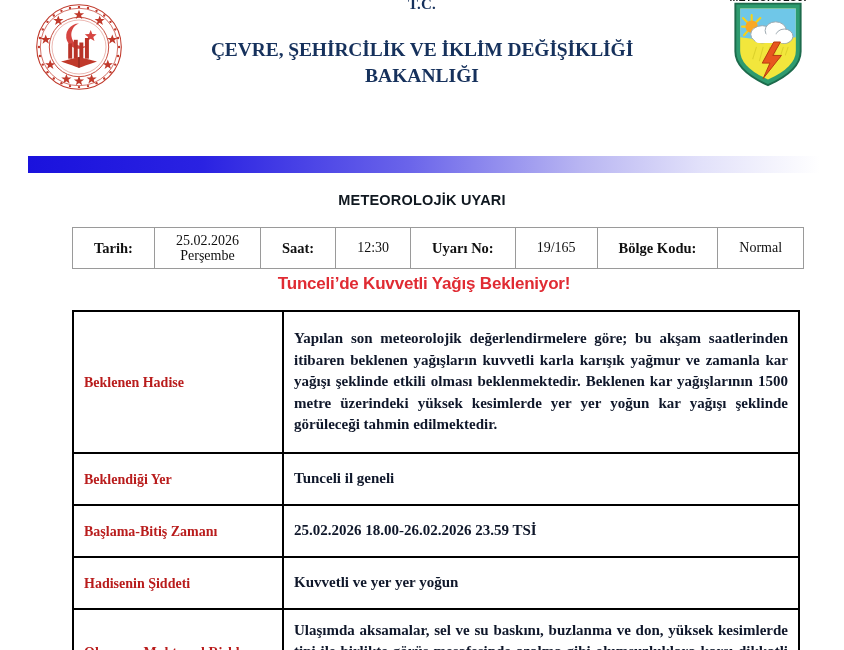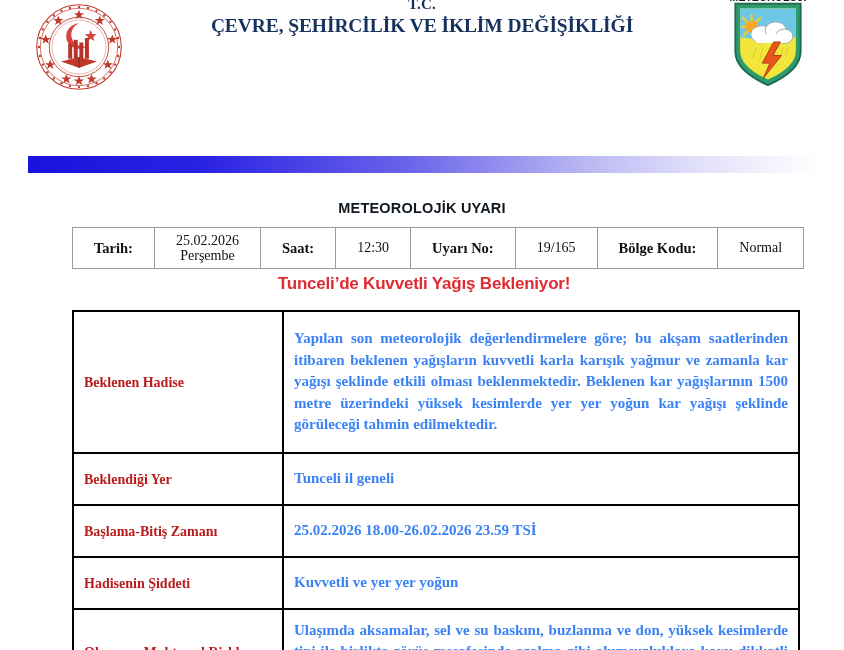--- a/index.html
+++ b/index.html
@@ -46,20 +46,21 @@
   }
   .hdr-tc {
     font-size: 15px;
     line-height: 17px;
     letter-spacing: 0.2px;
   }
   .hdr-line1 {
     font-size: 19.5px;
     line-height: 26px;
     letter-spacing: -0.1px;
+    margin-top: 24px;
   }
   .hdr-line2 {
     font-size: 19.5px;
     line-height: 25px;
   }
   .hdr-line3 {
     font-size: 15.5px;
     line-height: 23px;
   }
 
@@ -71,21 +72,21 @@
     width: 792px;
     height: 17px;
     background: linear-gradient(to right, #1a12dd 0%, #2a22e2 22%, #6a64ea 48%, #b9b6f2 70%, #e2e1fa 85%, #ffffff 100%);
   }
 
   
   .meteo-title {
     position: absolute;
     left: 0;
     right: 0;
-    top: 200px;
+    top: 192px;
     text-align: center;
     font-family: "Liberation Sans", sans-serif;
     font-weight: bold;
     font-size: 14.5px;
     color: #101820;
     letter-spacing: 0.2px;
   }
 
   
   .info-table {
@@ -143,21 +144,21 @@
     padding: 7px 10px;
   }
   .col-label {
     width: 188px;
     color: #b91c1c;
     font-weight: bold;
     font-size: 14px;
     line-height: 21px;
   }
   .col-value {
-    color: #3b82f6;
+    color: #0f172a;
     font-weight: bold;
     font-size: 15px;
     line-height: 21.5px;
   }
   .just {
     text-align: justify;
     text-justify: inter-word;
   }
   .row-tall td { height: 126px; }
   .row-mid td  { height: 36px; }
@@ -224,20 +225,21 @@
       <rect x="50.4" y="45" width="4.4" height="18"></rect>
       <rect x="56.6" y="40" width="4.4" height="23"></rect>
     </g>
     <path d="M30 66 q20 -5 20 -5 q0 0 20 5 q-20 7 -20 7 q0 0 -20 -7 z" fill="#c0392b"></path>
     <path d="M50 61 v12" stroke="#8e2820" stroke-width="1.4"></path>
   </svg>
 
   <div class="header-text">
     <div class="hdr-tc">T.C.</div>
     <div class="hdr-line1">ÇEVRE, ŞEHİRCİLİK VE İKLİM DEĞİŞİKLİĞİ</div>
+    <div class="hdr-line2">BAKANLIĞI</div>
   </div>
 
   <svg class="emblem-right" viewBox="0 0 100 104">
     <text x="50" y="9" text-anchor="middle" font-family="Liberation Sans, sans-serif" font-size="11" font-weight="bold" fill="#111111">METEOROLOJİ</text>
     <path d="M16 12 H84 V62 Q84 82 50 97 Q16 82 16 62 Z" fill="#2e9b6f" stroke="#1d6b4c" stroke-width="2"></path>
     <path d="M21 17 H79 V61 Q79 78 50 91 Q21 78 21 61 Z" fill="#f2e63c"></path>
     <path d="M21 17 H79 V47 Q50 52 21 47 Z" fill="#6fc7e8"></path>
     <g stroke="#f7d117" stroke-width="2.2" stroke-linecap="round">
       <line x1="33" y1="36" x2="24" y2="27"></line>
       <line x1="33" y1="36" x2="23" y2="36"></line>

